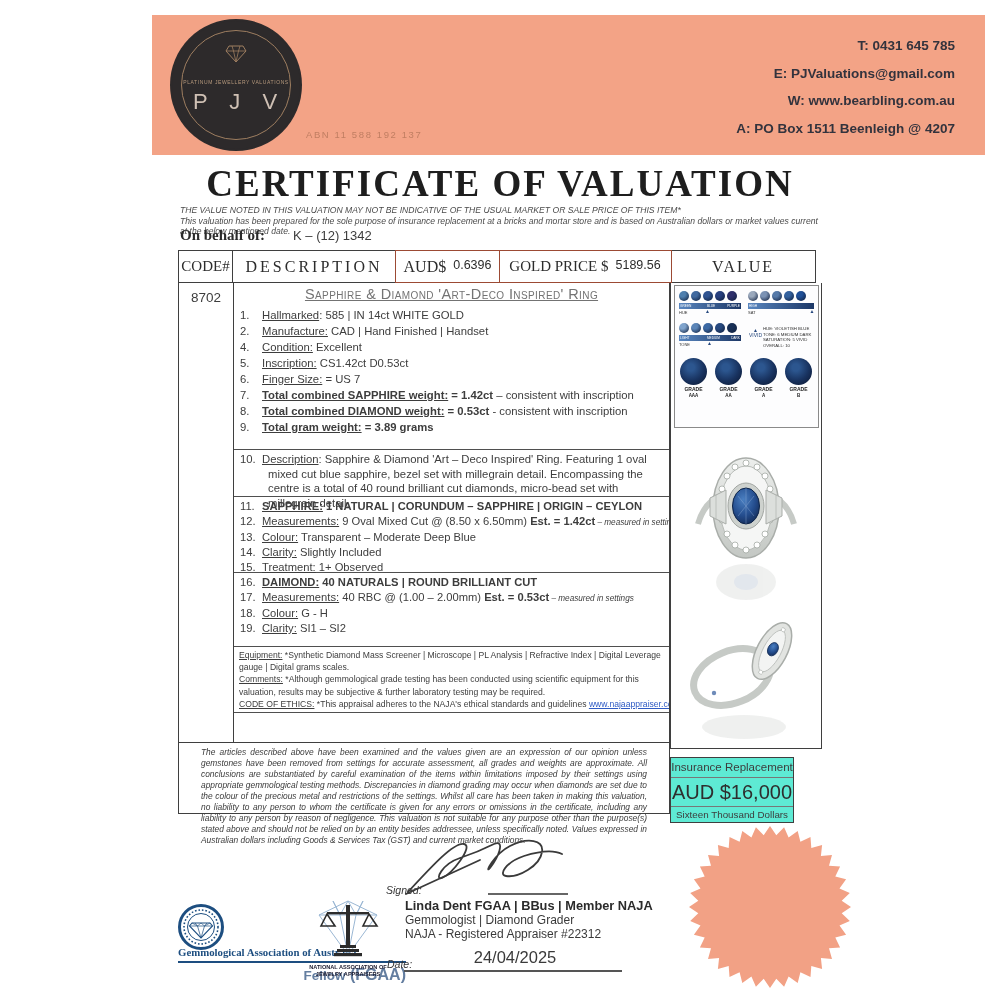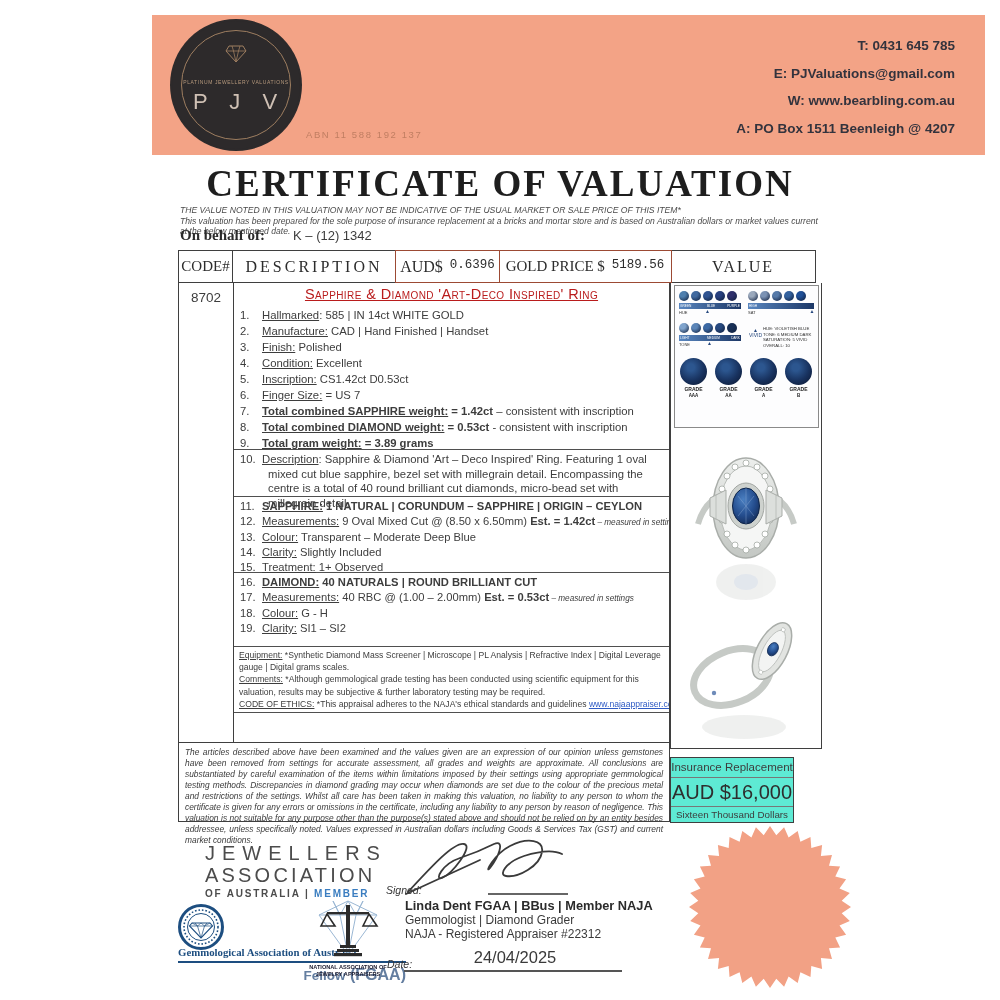--- a/index.html
+++ b/index.html
@@ -31,34 +31,34 @@
   .behalf .bl{font-family:"Liberation Serif",serif;font-weight:bold;font-size:15px;color:#2a2a2a;}
   .behalf .bv{font-size:13px;color:#3d3d3d;margin-left:28px;}
 
   
   .thead{position:absolute;left:178px;top:250px;width:644px;height:33px;display:flex;}
   .th{box-sizing:border-box;border:1.5px solid #3f3f3f;margin-left:-1.5px;display:flex;
       align-items:center;justify-content:center;font-family:"Liberation Serif",serif;font-size:16px;
       color:#2c2c2c;background:#fff;}
   .th:first-child{margin-left:0;}
   .th.red{border-color:#9c4a34;z-index:2;}
-  .th .num-sub{font-family:Liberation Mono, monospace;font-size:12.5px;margin-left:7px;position:relative;top:-2px;}
+  .th .num-sub{font-family:Liberation Sans, sans-serif;font-size:12.5px;margin-left:7px;position:relative;top:-2px;}
   .w-code{width:55px;font-size:15px;}
   .w-desc{width:165px;letter-spacing:3px;}
   .w-aud{width:105px;}
   .w-gold{width:173px;font-size:15px;}
   .w-val{width:146px;letter-spacing:2px;}
 
   
   .code-col{position:absolute;left:178px;top:283px;width:55px;height:459px;box-sizing:border-box;
       border-left:1.5px solid #3f3f3f;text-align:center;padding-top:7px;font-size:13.5px;}
   .desc-col{position:absolute;left:233px;top:283px;width:437px;height:459px;box-sizing:border-box;
       border-left:1.5px solid #3f3f3f;border-right:1.5px solid #3f3f3f;overflow:hidden;}
   .item-title{height:19px;padding-top:3px;text-align:center;font-variant:small-caps;font-size:14.5px;
-      color:#b91c1c;text-decoration:underline;letter-spacing:.4px;}
+      color:#737373;text-decoration:underline;letter-spacing:.4px;}
   .sblock{box-sizing:border-box;padding:2px 4px 0 6px;}
   .sblock.bordered{border-top:1.2px solid #4f4f4f;}
   .b0{height:144px;font-size:11.3px;line-height:16px;}
   .b1{height:47px;font-size:11.3px;line-height:14.6px;}
   .b2{height:76px;font-size:11.2px;line-height:15px;}
   .b3{height:68px;font-size:11.2px;line-height:15px;}
   .equip{margin-top:6px;border-top:1.2px solid #4f4f4f;border-bottom:1.2px solid #4f4f4f;
       height:63px;font-size:8.6px;line-height:12.2px;padding:2px 5px 0 5px;}
   .spec-row{white-space:nowrap;padding-left:28px;text-indent:-28px;}
   .b1 .spec-row{white-space:normal;}
@@ -89,22 +89,22 @@
   .gmark{position:absolute;top:-1px;font-size:5px;color:#27497f;}
   .ginfo{position:absolute;left:88px;top:40px;width:54px;font-size:4.3px;line-height:5.6px;color:#2e2e2e;}
   .gvivid{position:absolute;left:74px;top:42px;font-size:5px;color:#27497f;text-align:center;line-height:5px;}
   .grades{position:absolute;left:1px;top:70px;width:141px;display:flex;}
   .grade-cell{width:35px;text-align:center;}
   .big-stone{width:27px;height:27px;border-radius:50%;margin:2px auto 2px;}
   .grade-lb{font-size:5px;font-weight:bold;color:#222;line-height:5.6px;}
   .grade-sub{font-size:4.5px;font-weight:bold;color:#222;}
 
   
-  .disclaimer{position:absolute;left:178px;top:742px;width:492px;height:80px;box-sizing:border-box;
-      border:1.5px solid #3f3f3f;padding:4px 6px;font-style:italic;font-size:8.4px;line-height:11px;
+  .disclaimer{position:absolute;left:178px;top:742px;width:492px;height:72px;box-sizing:border-box;
+      border:1.5px solid #3f3f3f;padding:4px 22px;font-style:italic;font-size:8.4px;line-height:11px;
       color:#3a3a3a;text-align:justify;}
   .insurance{position:absolute;left:670px;top:757px;width:124px;height:66px;box-sizing:border-box;
       border:1.5px solid #3f3f3f;background:#5eead4;}
   .ins-label{height:19px;line-height:19px;text-align:center;font-size:11.5px;border-bottom:1px solid #777;}
   .ins-amount{height:28px;line-height:28px;text-align:center;font-size:20px;color:#2e2e2e;border-bottom:1px solid #777;}
   .ins-words{height:16px;line-height:16px;text-align:center;font-size:9.8px;}
 
   
   .jaa{position:absolute;left:205px;top:842px;width:220px;color:#4c4c4c;}
   .jaa-l1{font-size:20px;letter-spacing:7px;line-height:22px;}
@@ -187,21 +187,20 @@
 
   <div class="code-col">
     <span>8702</span>
   </div>
 
   <div class="desc-col">
     <div class="item-title">Sapphire &amp; Diamond 'Art-Deco Inspired' Ring</div>
     <div class="sblock b0">
         <div class="spec-row"><span class="num">1.</span><span class="s-lu">Hallmarked</span><span class="s-p">: 585 | IN 14ct WHITE GOLD</span></div>
         <div class="spec-row"><span class="num">2.</span><span class="s-lu">Manufacture:</span><span class="s-p"> CAD | Hand Finished | Handset</span></div>
-        <div class="spec-row"><span class="num">3.</span><span class="s-lu">Finish:</span><span class="s-p"> Polished</span></div>
         <div class="spec-row"><span class="num">4.</span><span class="s-lu">Condition:</span><span class="s-p"> Excellent</span></div>
         <div class="spec-row"><span class="num">5.</span><span class="s-lu">Inscription:</span><span class="s-p"> CS1.42ct D0.53ct</span></div>
         <div class="spec-row"><span class="num">6.</span><span class="s-lu">Finger Size:</span><span class="s-p"> = US 7</span></div>
         <div class="spec-row"><span class="num">7.</span><span class="s-blu">Total combined SAPPHIRE weight:</span><span class="s-b"> = 1.42ct</span><span class="s-p"> – consistent with inscription</span></div>
         <div class="spec-row"><span class="num">8.</span><span class="s-blu">Total combined DIAMOND weight:</span><span class="s-b"> = 0.53ct</span><span class="s-p"> - consistent with inscription</span></div>
         <div class="spec-row"><span class="num">9.</span><span class="s-blu">Total gram weight:</span><span class="s-b"> = 3.89 grams</span></div>
       </div>
     <div class="sblock b1 bordered">
         <div class="spec-row"><span class="num">10.</span><span class="s-lu">Description</span><span class="s-p">: Sapphire &amp; Diamond 'Art – Deco Inspired' Ring. Featuring 1 oval mixed cut blue sapphire, bezel set with millegrain detail. Encompassing the centre is a total of 40 round brilliant cut diamonds, micro-bead set with millegrain detail.</span></div>
       </div>
@@ -381,27 +380,20 @@
   </div>
 
   <div class="disclaimer">The articles described above have been examined and the values given are an expression of our opinion unless gemstones have been removed from settings for accurate assessment, all grades and weights are approximate. All conclusions are substantiated by careful examination of the items within limitations imposed by their settings using appropriate gemmological testing methods. Discrepancies in diamond grading may occur when diamonds are set due to the colour of the precious metal and restrictions of the settings. Whilst all care has been taken in making this valuation, no liability to any person to whom the certificate is given for any errors or omissions in the certificate, including any liability to any person by reason of negligence. This valuation is not suitable for any purpose other than the purpose(s) stated above and should not be relied on by an entity besides addressee, unless specifically noted. Values expressed in  Australian dollars including Goods &amp; Services Tax (GST) and current market conditions.</div>
 
   <div class="insurance">
     <div class="ins-label">Insurance Replacement</div>
     <div class="ins-amount">AUD $16,000</div>
     <div class="ins-words">Sixteen Thousand Dollars</div>
   </div>
 
-  <div class="jaa">
-    <div class="jaa-l1">JEWELLERS</div>
-    <div class="jaa-l2">ASSOCIATION</div>
-    <div class="jaa-l3">
-      <span>OF AUSTRALIA</span><span>  |  </span><span class="jaa-member">MEMBER</span>
-    </div>
-  </div>
 
   <svg class="gaa-emblem" width="46" height="46" viewBox="0 0 46 46">
     <circle cx="23" cy="23" r="21.5" fill="#ffffff" stroke="#1d4e80" stroke-width="3"></circle>
     <circle cx="23" cy="23" r="17" fill="none" stroke="#1d4e80" stroke-width="1.6" stroke-dasharray="1.6,1.9"></circle>
     <circle cx="23" cy="23" r="13.5" fill="#ffffff" stroke="#1d4e80" stroke-width="1"></circle>
     <polygon points="14,19 32,19 34.5,22 23,34 11.5,22" fill="#fff" stroke="#1d4e80" stroke-width="1.1"></polygon>
     <polyline points="11.5,22 34.5,22" stroke="#1d4e80" stroke-width="0.7" fill="none"></polyline>
     <polyline points="17,19 19.5,22 23,34 26.5,22 29,19" stroke="#1d4e80" stroke-width="0.7" fill="none"></polyline>
     <polyline points="14,19 19.5,22 23,19 26.5,22 32,19" stroke="#1d4e80" stroke-width="0.6" fill="none"></polyline>
   </svg>

